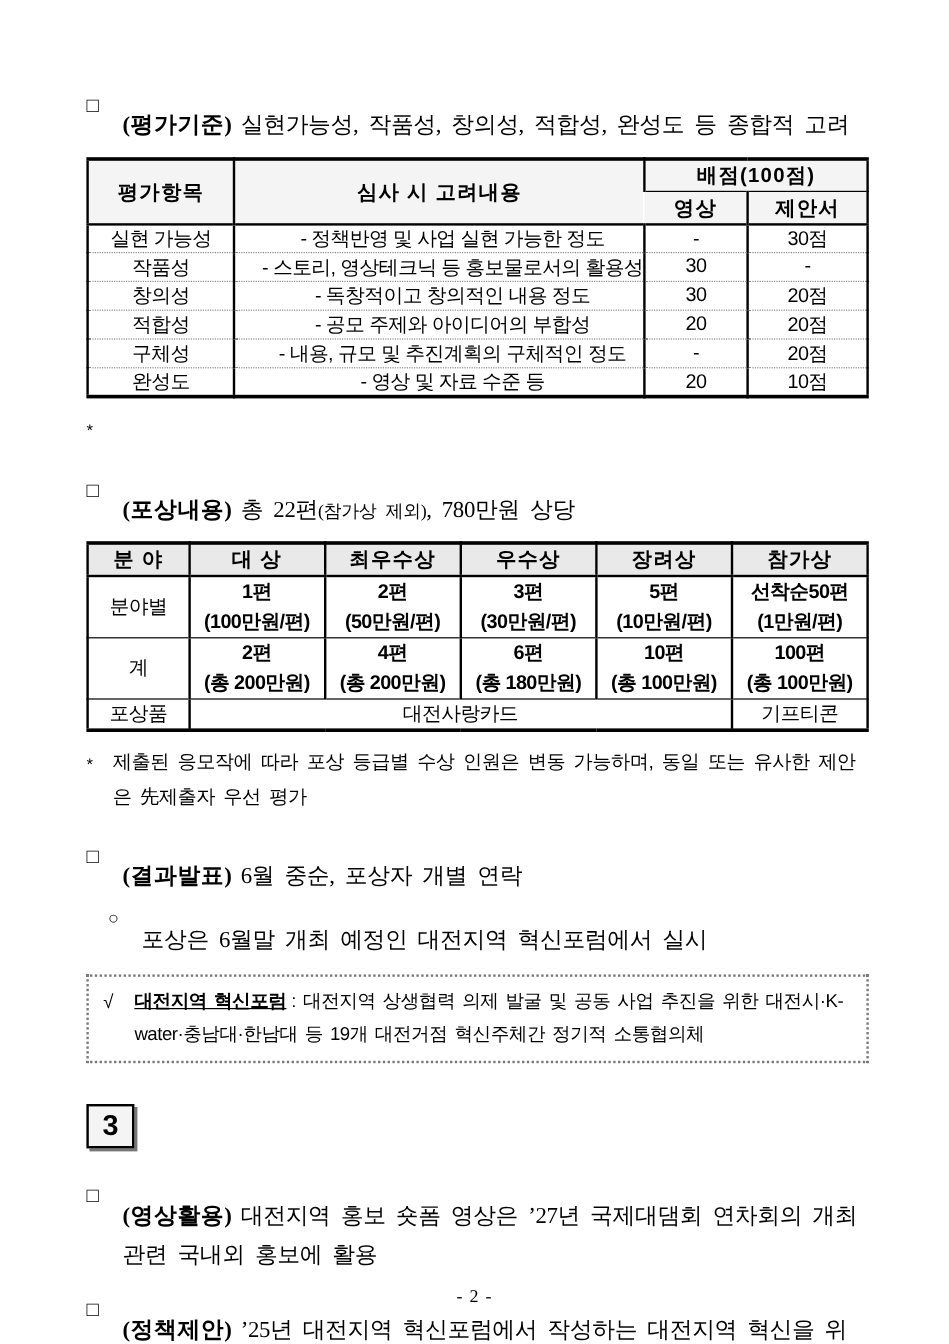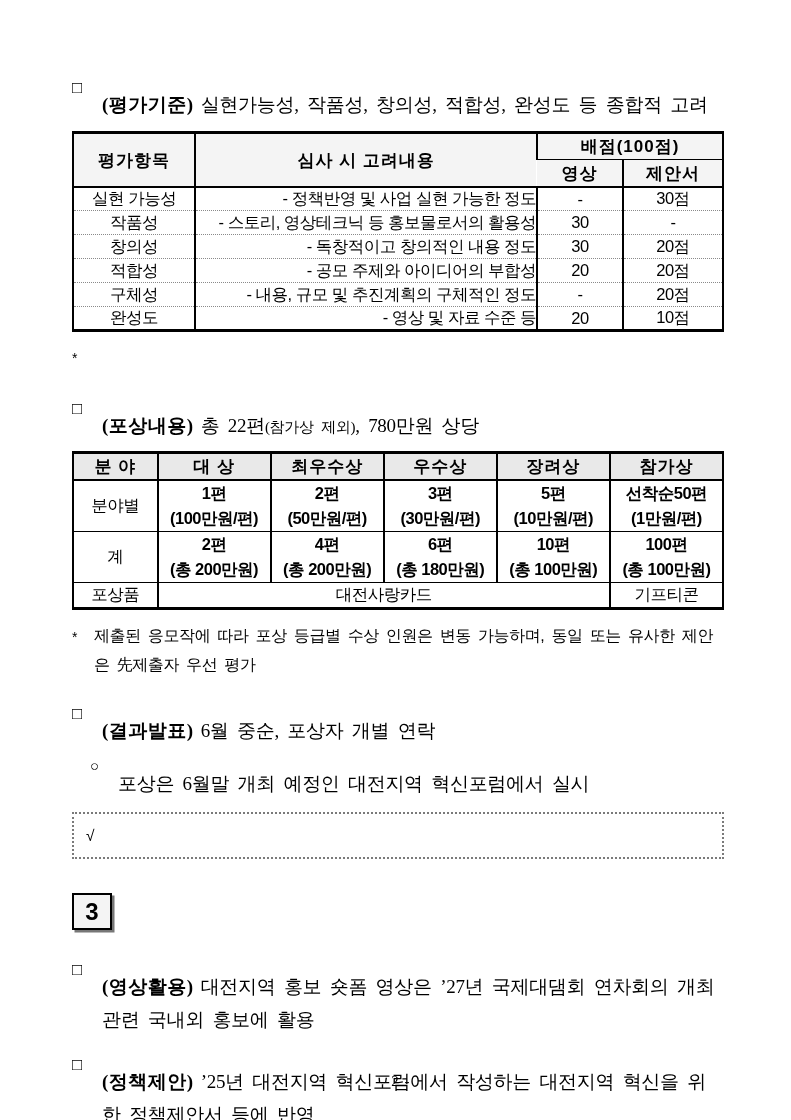--- a/index.html
+++ b/index.html
@@ -34,21 +34,21 @@
 
   
   table.criteria { margin-top:10px; }
   table.criteria th { background:#f4f4f4; font-size:17px; font-weight:bold; letter-spacing:1px; height:27px; }
   table.criteria thead { border-bottom:2px solid #000; }
   table.criteria thead tr + tr th { border-top:1.5px solid #000; }
   table.criteria th + th, table.criteria td + td { border-left:2px solid #000; }
   table.criteria thead tr + tr th + th { border-left:2px solid #000; }
   table.criteria tbody td { font-size:16.5px; height:24px; letter-spacing:-0.5px; }
   table.criteria tbody tr + tr td { border-top:1px dotted #8a8a8a; }
-  table.criteria td.desc { text-align:right; padding-left:22px; }
+  table.criteria td.desc { text-align:center; padding-left:22px; }
 
   
   table.award { margin-top:8px; }
   table.award th { background:#e9e9e9; font-size:17px; font-weight:bold; letter-spacing:1px; height:28px; border-bottom:2px solid #000; }
   table.award th + th, table.award td + td { border-left:2px solid #000; }
   table.award tbody tr + tr td { border-top:1.5px solid #000; }
   table.award tbody td { font-size:16.5px; letter-spacing:-0.5px; height:26px; }
   table.award td .l1, table.award td .l2 { line-height:25px; }
   table.award td.two { height:40px;font-weight:bold; }
 
@@ -273,20 +273,23 @@
       </div>
     </div>
 
     <div class="para subitem">
       <span class="bullet">○</span>
       <div class="ptext">포상은 6월말 개최 예정인 대전지역 혁신포럼에서 실시</div>
     </div>
 
     <div class="forum-box">
       <span class="check">√</span>
+      <div>
+        <span class="bu">대전지역 혁신포럼</span><span>: 대전지역 상생협력 의제 발굴 및 공동 사업 추진을 위한 대전시·K-water·충남대·한남대 등 19개 대전거점 혁신주체간 정기적 소통협의체</span>
+      </div>
     </div>
 
     <div class="sec">
       <div class="sec-num">3</div>
     </div>
 
     <div class="para mt-video">
       <span class="bullet">□</span>
       <div class="ptext">
         <span class="plabel">(영상활용)</span><span>대전지역 홍보 숏폼 영상은 ’27년 국제대댐회 연차회의 개최 관련 국내외 홍보에 활용</span>

